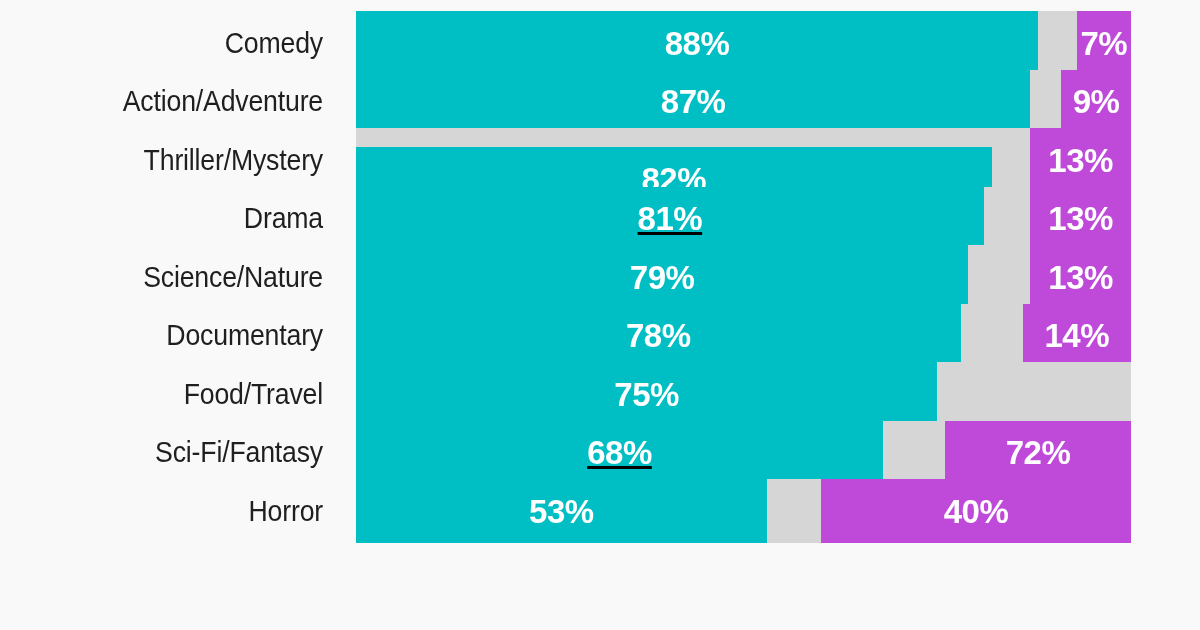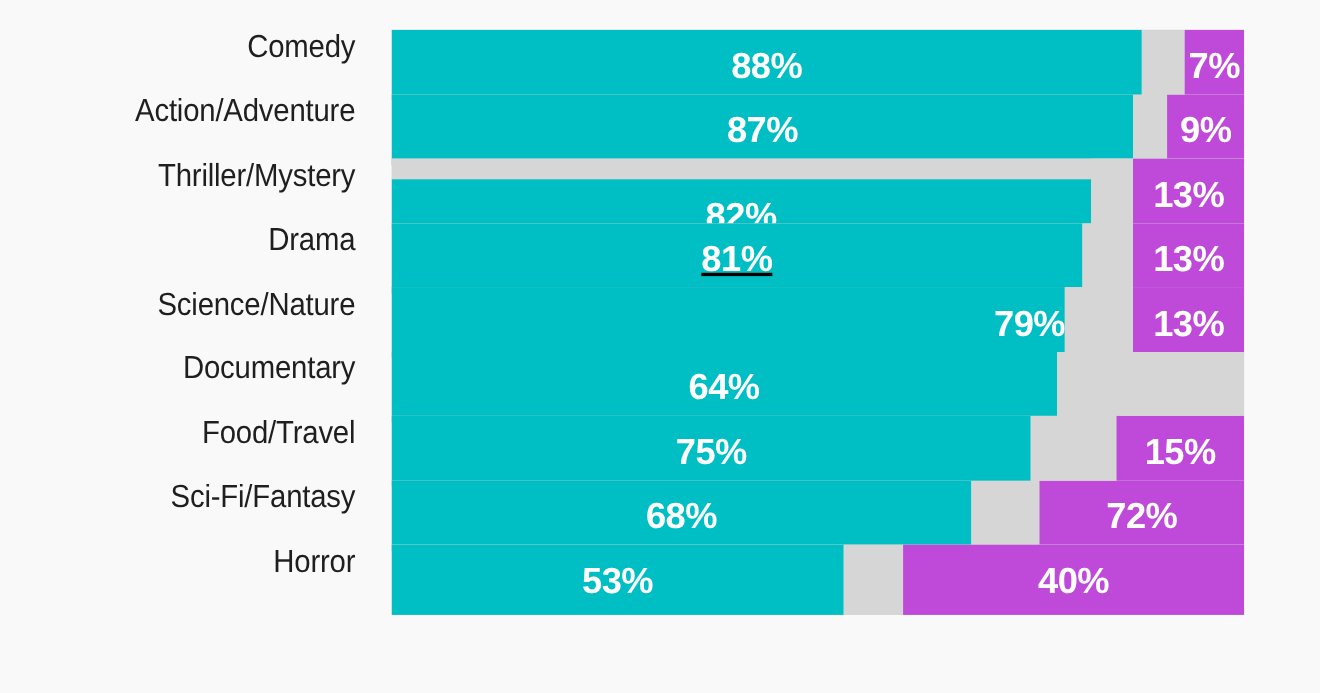--- a/index.html
+++ b/index.html
@@ -55,21 +55,21 @@
     font-weight: 400;
     transform: scaleX(0.92);
     transform-origin: right center;
     white-space: nowrap;
     font-family: "Liberation Sans", "DejaVu Sans", sans-serif;
   }
 
   .track {
     position: absolute;
     left: 356px;
-    top: 16px;
+    top: 0;
     width: 775px;
     height: 64px;
     display: flex;
     background: #d6d6d6;
     overflow: hidden;
   }
 
   .seg {
     height: 64px;
     display: flex;
@@ -142,54 +142,54 @@
           </div>
           <div class="seg seg-mid" style="width: 6%;"></div>
           <div class="seg seg-no" style="width: 13%;">
             <span class="seg-value">13%</span>
           </div>
         </div>
       </div>
       <div class="bar-row">
         <div class="row-label">Science/Nature</div>
         <div class="track">
-          <div class="seg seg-yes" style="width: 79%; justify-content: flex-end;">
+          <div class="seg seg-yes" style="width: 79%;">
             <span class="seg-value">79%</span>
           </div>
           <div class="seg seg-mid" style="width: 8%;"></div>
           <div class="seg seg-no" style="width: 13%;">
             <span class="seg-value">13%</span>
           </div>
         </div>
       </div>
       <div class="bar-row">
         <div class="row-label">Documentary</div>
         <div class="track">
           <div class="seg seg-yes" style="width: 78%;">
-            <span class="seg-value">64%</span>
+            <span class="seg-value">78%</span>
           </div>
           <div class="seg seg-mid" style="width: 8%;"></div>
+          <div class="seg seg-no" style="width: 14%;">
+            <span class="seg-value">14%</span>
+          </div>
         </div>
       </div>
       <div class="bar-row">
         <div class="row-label">Food/Travel</div>
         <div class="track">
           <div class="seg seg-yes" style="width: 75%;">
             <span class="seg-value">75%</span>
           </div>
           <div class="seg seg-mid" style="width: 10%;"></div>
-          <div class="seg seg-no" style="width: 15%;">
-            <span class="seg-value">15%</span>
-          </div>
         </div>
       </div>
       <div class="bar-row">
         <div class="row-label">Sci-Fi/Fantasy</div>
         <div class="track">
-          <div class="seg seg-yes" style="width: 68%;">
+          <div class="seg seg-yes" style="width: 68%; text-decoration: underline;">
             <span class="seg-value">68%</span>
           </div>
           <div class="seg seg-mid" style="width: 8%;"></div>
           <div class="seg seg-no" style="width: 24%;">
             <span class="seg-value">72%</span>
           </div>
         </div>
       </div>
       <div class="bar-row">
         <div class="row-label">Horror</div>

